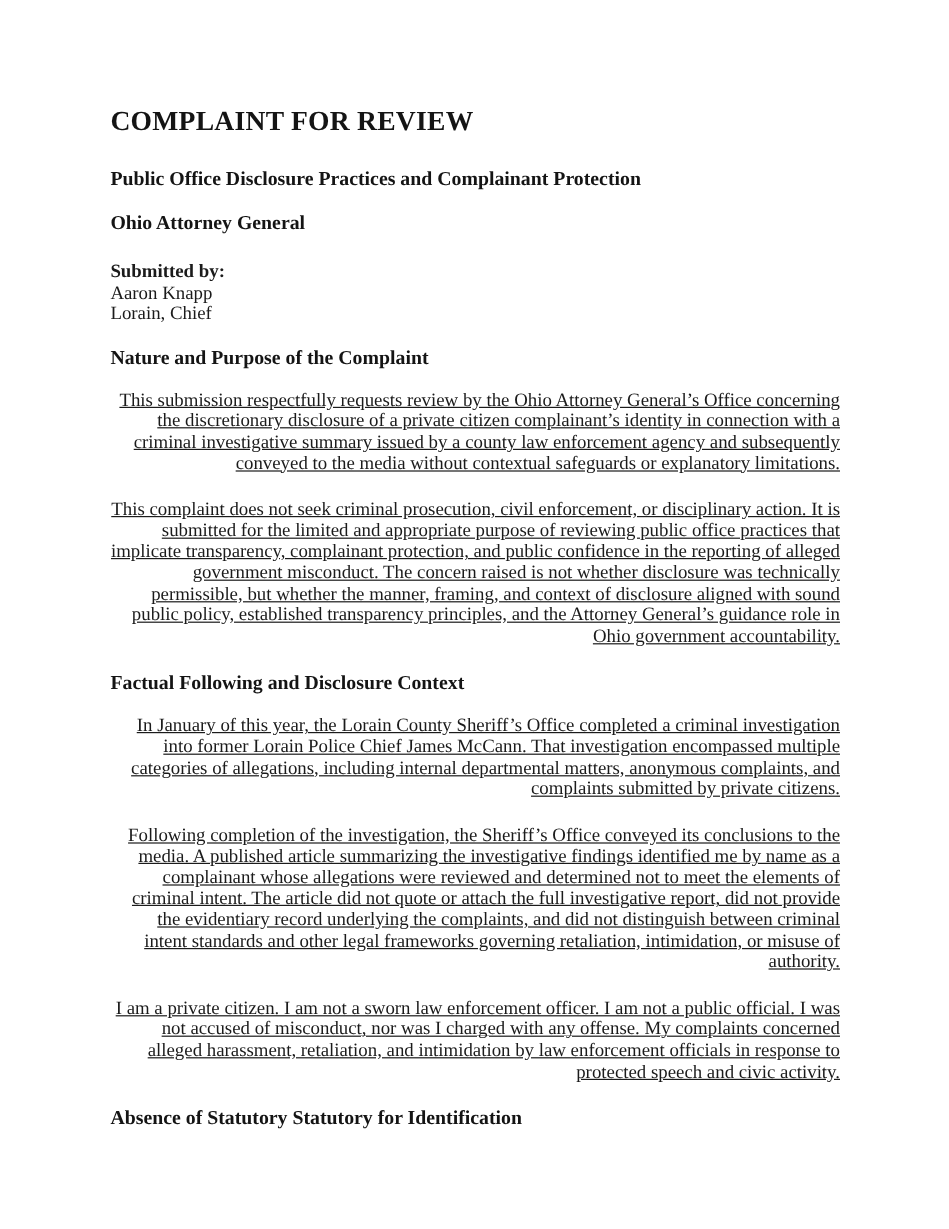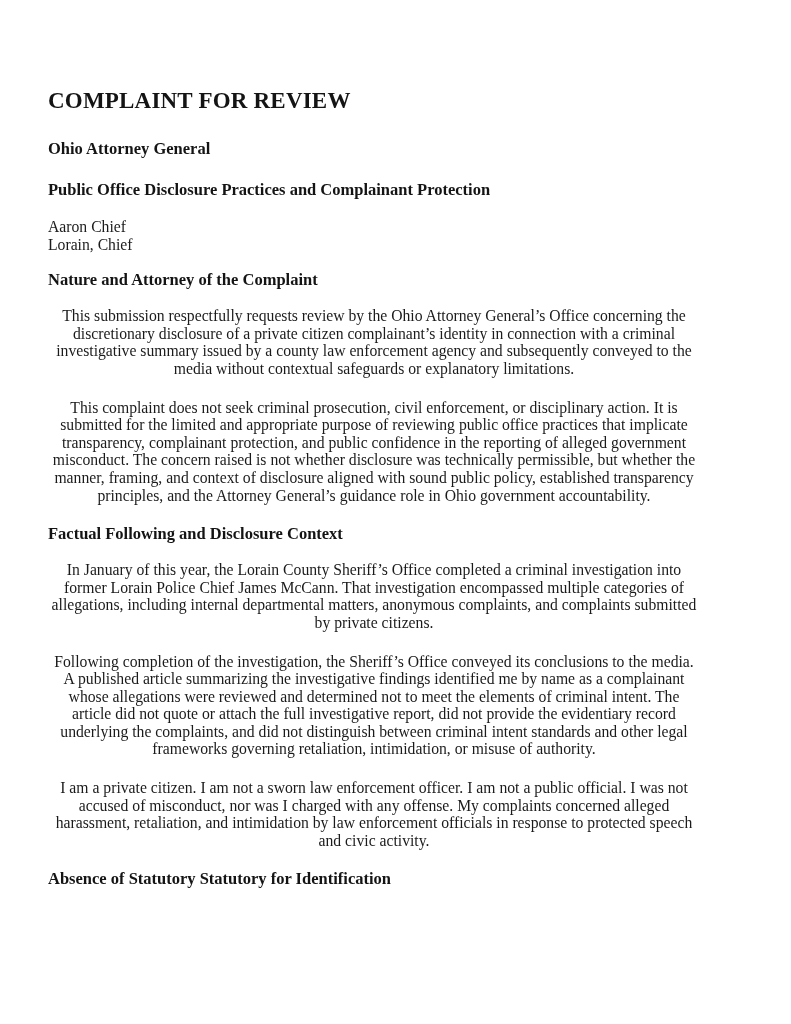--- a/index.html
+++ b/index.html
@@ -10,21 +10,21 @@
     width: 791px;
     height: 1024px;
     overflow: hidden;
     font-family: "Liberation Serif", "DejaVu Serif", serif;
     color: #1b1b1b;
   }
   .page {
     width: 791px;
     height: 1024px;
     background: #ffffff;
-    padding: 88px 91px 40px 48px;
+    padding: 88px 91px 40px 92px;
   }
   h1.doc-title {
     font-size: 23px;
     font-weight: bold;
     line-height: 26px;
     letter-spacing: 0.2px;
     margin: 0 0 26px 0;
     color: #141414;
   }
   .subhead {
@@ -48,43 +48,45 @@
     font-size: 16.5px;
     font-weight: bold;
     line-height: 18px;
     margin: 0 0 18px 0;
     color: #141414;
   }
   p.body-para {
     font-size: 15.7px;
     line-height: 17.6px;
     margin: 0 0 21px 0;
-    text-align: center;
+    text-align: right;
+    text-decoration: underline;
   }
   .mb24 { margin-bottom: 24px; }
   .mb16 { margin-bottom: 16px; }
   .mb22 { margin-bottom: 22px; }
 </style>
 </head>
 <body>
 
 <div class="page">
 
   <h1 class="doc-title">COMPLAINT FOR REVIEW</h1>
 
+  <div class="subhead subject">Public Office Disclosure Practices and Complainant Protection</div>
+
   <div class="subhead recipient">Ohio Attorney General</div>
 
-  <div class="subhead subject">Public Office Disclosure Practices and Complainant Protection</div>
-
   <div class="submitted-block">
-    <div>Aaron Chief</div>
+    <div class="label">Submitted by:</div>
+    <div>Aaron Knapp</div>
     <div>Lorain, Chief</div>
   </div>
 
-  <h2 class="section-heading">Nature and Attorney of the Complaint</h2>
+  <h2 class="section-heading">Nature and Purpose of the Complaint</h2>
 
   <p class="body-para">This submission respectfully requests review by the Ohio Attorney General’s Office concerning the discretionary disclosure of a private citizen complainant’s identity in connection with a criminal investigative summary issued by a county law enforcement agency and subsequently conveyed to the media without contextual safeguards or explanatory limitations.</p>
 
   <p class="body-para mb24">This complaint does not seek criminal prosecution, civil enforcement, or disciplinary action. It is submitted for the limited and appropriate purpose of reviewing public office practices that implicate transparency, complainant protection, and public confidence in the reporting of alleged government misconduct. The concern raised is not whether disclosure was technically permissible, but whether the manner, framing, and context of disclosure aligned with sound public policy, established transparency principles, and the Attorney General’s guidance role in Ohio government accountability.</p>
 
   <h2 class="section-heading">Factual Following and Disclosure Context</h2>
 
   <p class="body-para mb16">In January of this year, the Lorain County Sheriff’s Office completed a criminal investigation into former Lorain Police Chief James McCann. That investigation encompassed multiple categories of allegations, including internal departmental matters, anonymous complaints, and complaints submitted by private citizens.</p>
 
   <p class="body-para">Following completion of the investigation, the Sheriff’s Office conveyed its conclusions to the media. A published article summarizing the investigative findings identified me by name as a complainant whose allegations were reviewed and determined not to meet the elements of criminal intent. The article did not quote or attach the full investigative report, did not provide the evidentiary record underlying the complaints, and did not distinguish between criminal intent standards and other legal frameworks governing retaliation, intimidation, or misuse of authority.</p>

